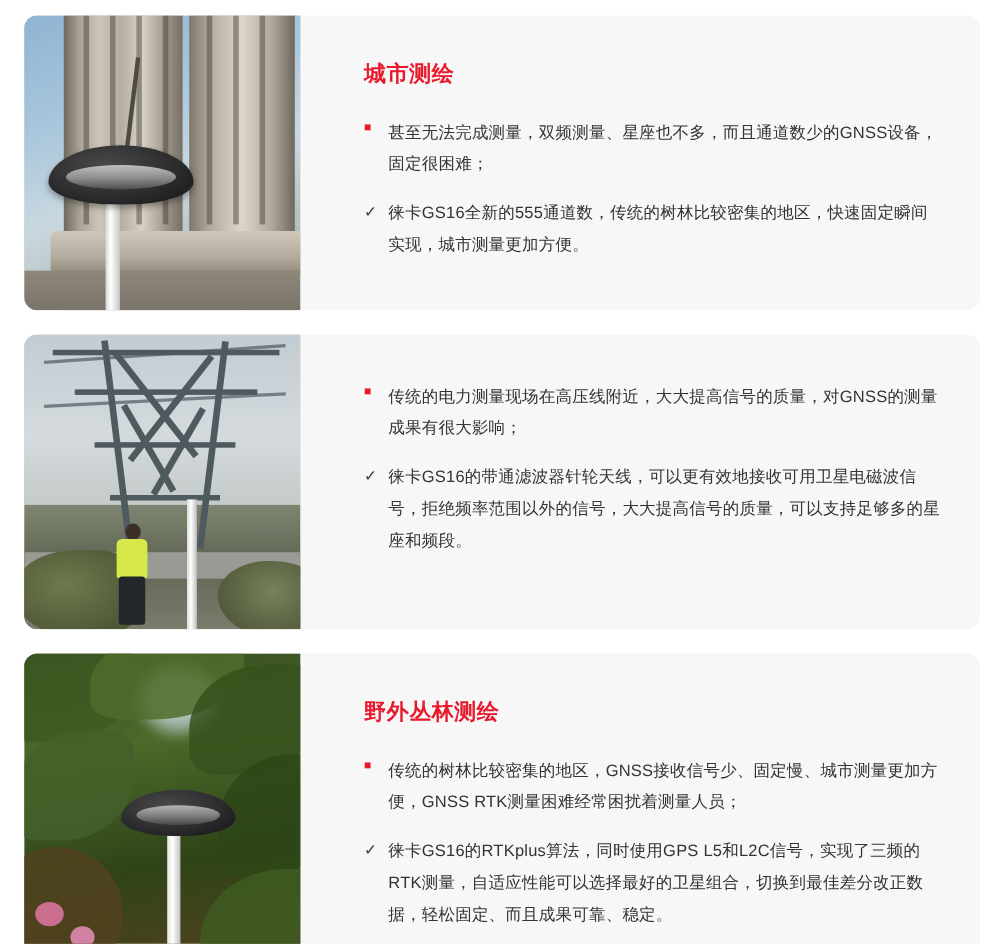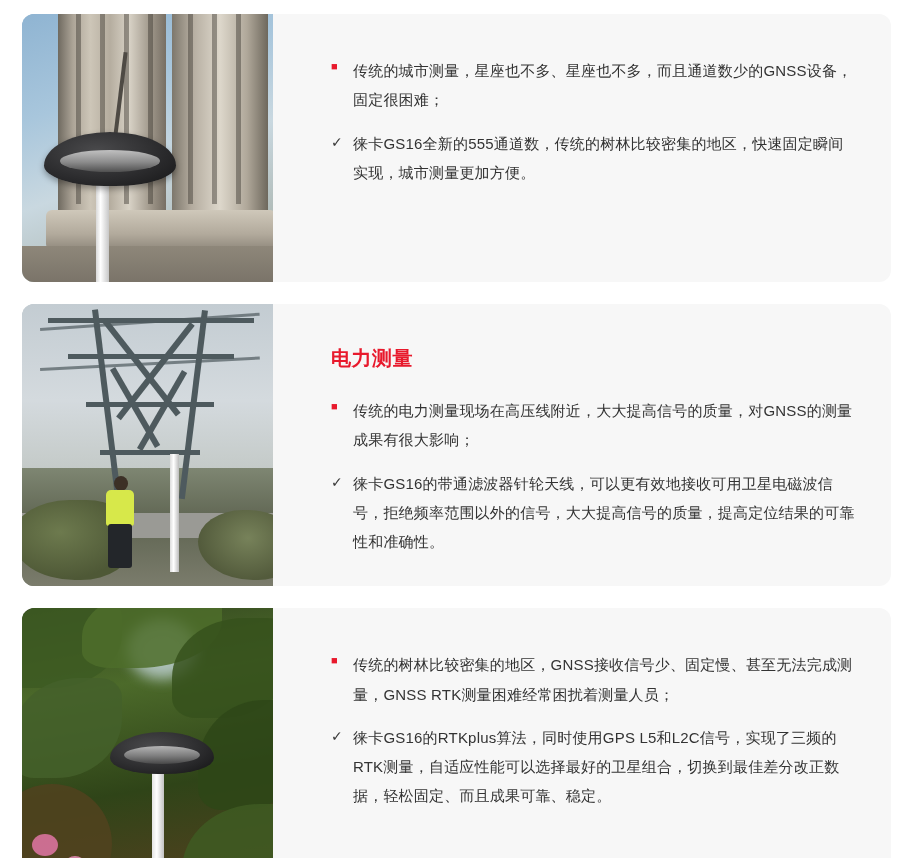--- a/index.html
+++ b/index.html
@@ -325,24 +325,25 @@
       </div>
       <div class="p1-colcap"></div>
       <div class="p1-base"></div>
       <div class="p1-stick"></div>
       <div class="p1-pole"></div>
       <div class="p1-antenna">
         <div class="p1-antenna-ring"></div>
       </div>
     </div>
     <div class="card-body">
+      <h2 class="card-title">城市测绘</h2>
       <ul class="bullet-list">
         <li class="bullet-item">
           <span class="bullet-marker square">■</span>
-          <span class="bullet-text">传统的城市测量，星座也不多、星座也不多，而且通道数少的GNSS设备，固定很困难；</span>
+          <span class="bullet-text">甚至无法完成测量，双频测量、星座也不多，而且通道数少的GNSS设备，固定很困难；</span>
         </li>
         <li class="bullet-item">
           <span class="bullet-marker check">✓</span>
           <span class="bullet-text">徕卡GS16全新的555通道数，传统的树林比较密集的地区，快速固定瞬间实现，城市测量更加方便。</span>
         </li>
       </ul>
     </div>
   </div>
 
   <div class="card">
@@ -367,29 +368,28 @@
       <div class="p2-bush"></div>
       <div class="p2-bush2"></div>
       <div class="p2-pole2"></div>
       <div class="p2-person">
         <div class="p2-head"></div>
         <div class="p2-vest"></div>
         <div class="p2-legs"></div>
       </div>
     </div>
     <div class="card-body">
-      <h2 class="card-title">电力测量</h2>
       <ul class="bullet-list">
         <li class="bullet-item">
           <span class="bullet-marker square">■</span>
           <span class="bullet-text">传统的电力测量现场在高压线附近，大大提高信号的质量，对GNSS的测量成果有很大影响；</span>
         </li>
         <li class="bullet-item">
           <span class="bullet-marker check">✓</span>
-          <span class="bullet-text">徕卡GS16的带通滤波器针轮天线，可以更有效地接收可用卫星电磁波信号，拒绝频率范围以外的信号，大大提高信号的质量，提高定位结果的可靠性和准确性。</span>
+          <span class="bullet-text">徕卡GS16的带通滤波器针轮天线，可以更有效地接收可用卫星电磁波信号，拒绝频率范围以外的信号，大大提高信号的质量，可以支持足够多的星座和频段。</span>
         </li>
       </ul>
     </div>
   </div>
 
   <div class="card">
     <div class="card-photo photo3">
       <div class="p3-sky"></div>
       <div class="p3-leaf" style="left:-20px; top:-10px; width:120px; height:90px; background:#3d5a22;"></div>
       <div class="p3-leaf" style="left:60px; top:-20px; width:140px; height:80px; background:#4e6d2a;"></div>
@@ -400,24 +400,25 @@
       <div class="p3-leaf" style="left:160px; top:196px; width:130px; height:110px; background:#3e5a22;"></div>
       <div class="p3-pole"></div>
       <div class="p3-antenna">
         <div class="p3-antenna-ring"></div>
       </div>
       <div class="p3-flower" style="left:10px; top:226px; width:26px; height:22px; background:#d9739d; opacity:.9;"></div>
       <div class="p3-flower" style="left:42px; top:248px; width:22px; height:20px; background:#e08ab0; opacity:.9;"></div>
 
     </div>
     <div class="card-body">
+      <h2 class="card-title">野外丛林测绘</h2>
       <ul class="bullet-list">
         <li class="bullet-item">
           <span class="bullet-marker square">■</span>
-          <span class="bullet-text">传统的树林比较密集的地区，GNSS接收信号少、固定慢、甚至无法完成测量，GNSS RTK测量困难经常困扰着测量人员；</span>
+          <span class="bullet-text">传统的树林比较密集的地区，GNSS接收信号少、固定慢、城市测量更加方便，GNSS RTK测量困难经常困扰着测量人员；</span>
         </li>
         <li class="bullet-item">
           <span class="bullet-marker check">✓</span>
           <span class="bullet-text">徕卡GS16的RTKplus算法，同时使用GPS L5和L2C信号，实现了三频的RTK测量，自适应性能可以选择最好的卫星组合，切换到最佳差分改正数据，轻松固定、而且成果可靠、稳定。</span>
         </li>
       </ul>
     </div>
   </div>
 
 </div>

